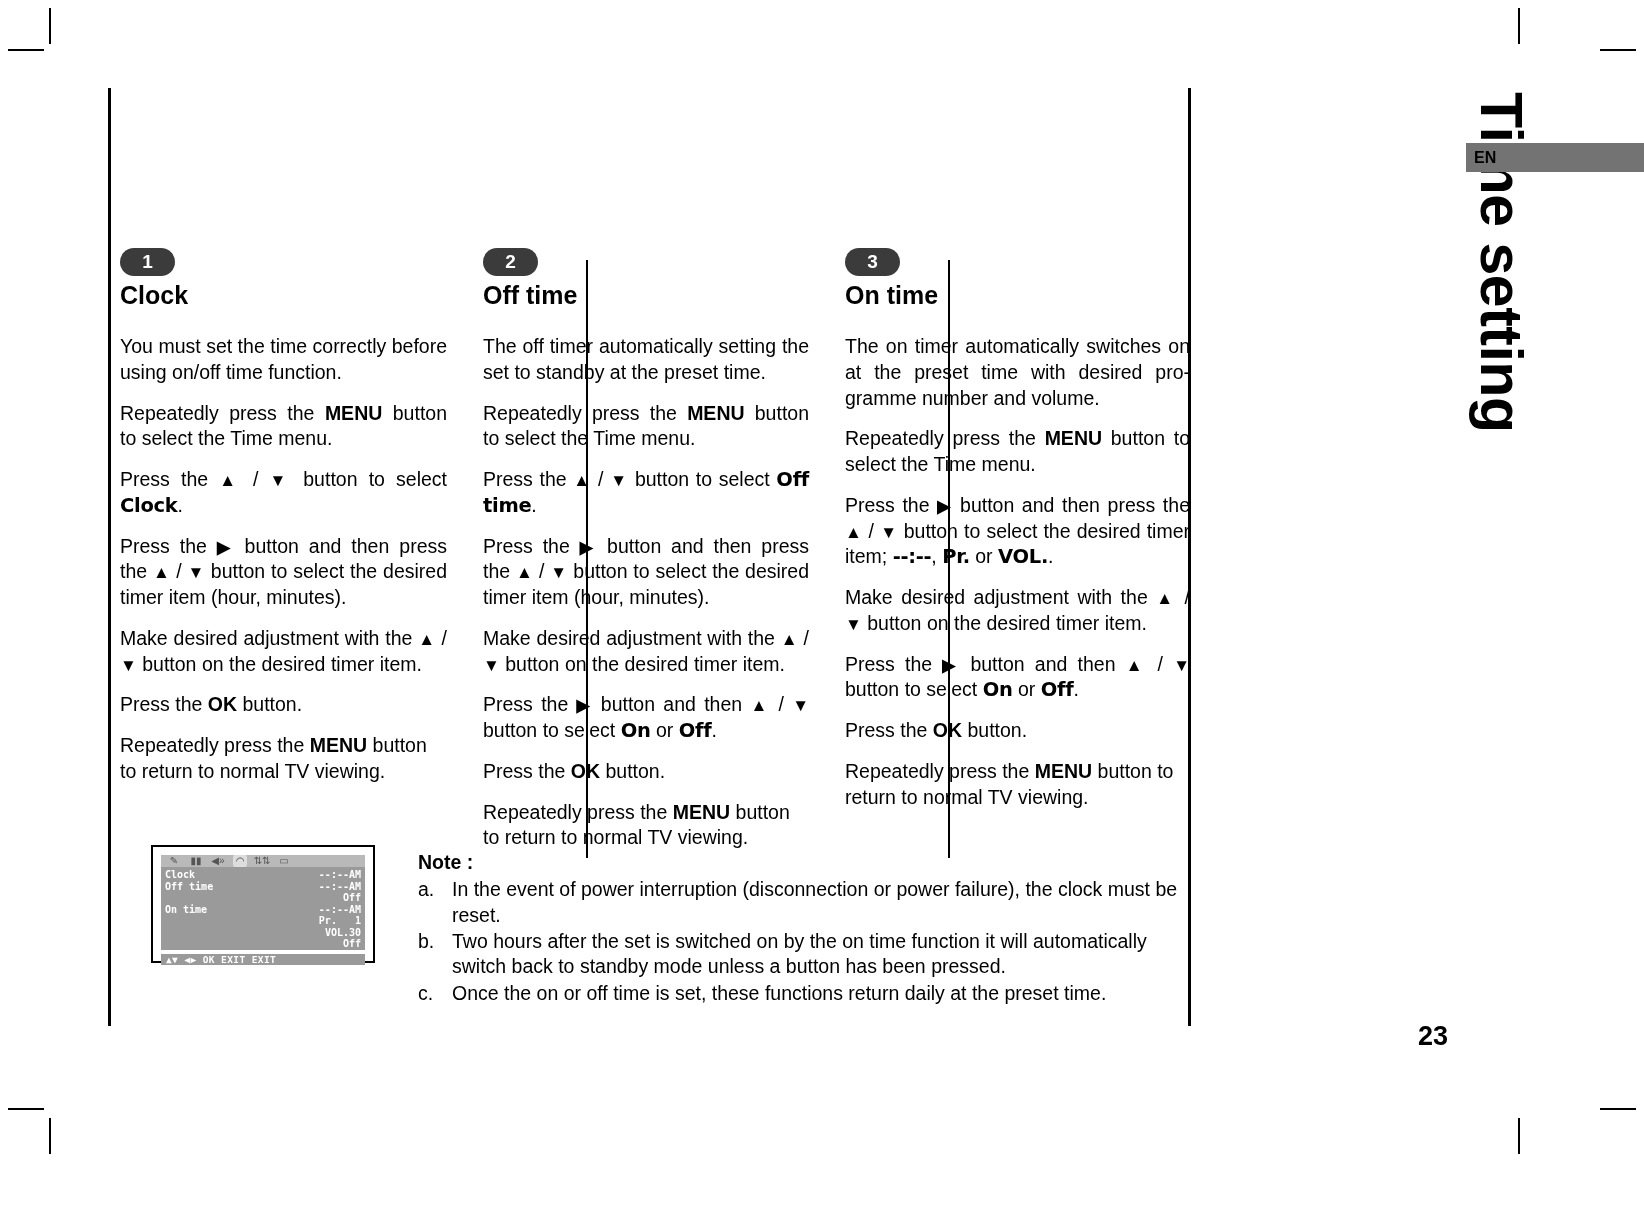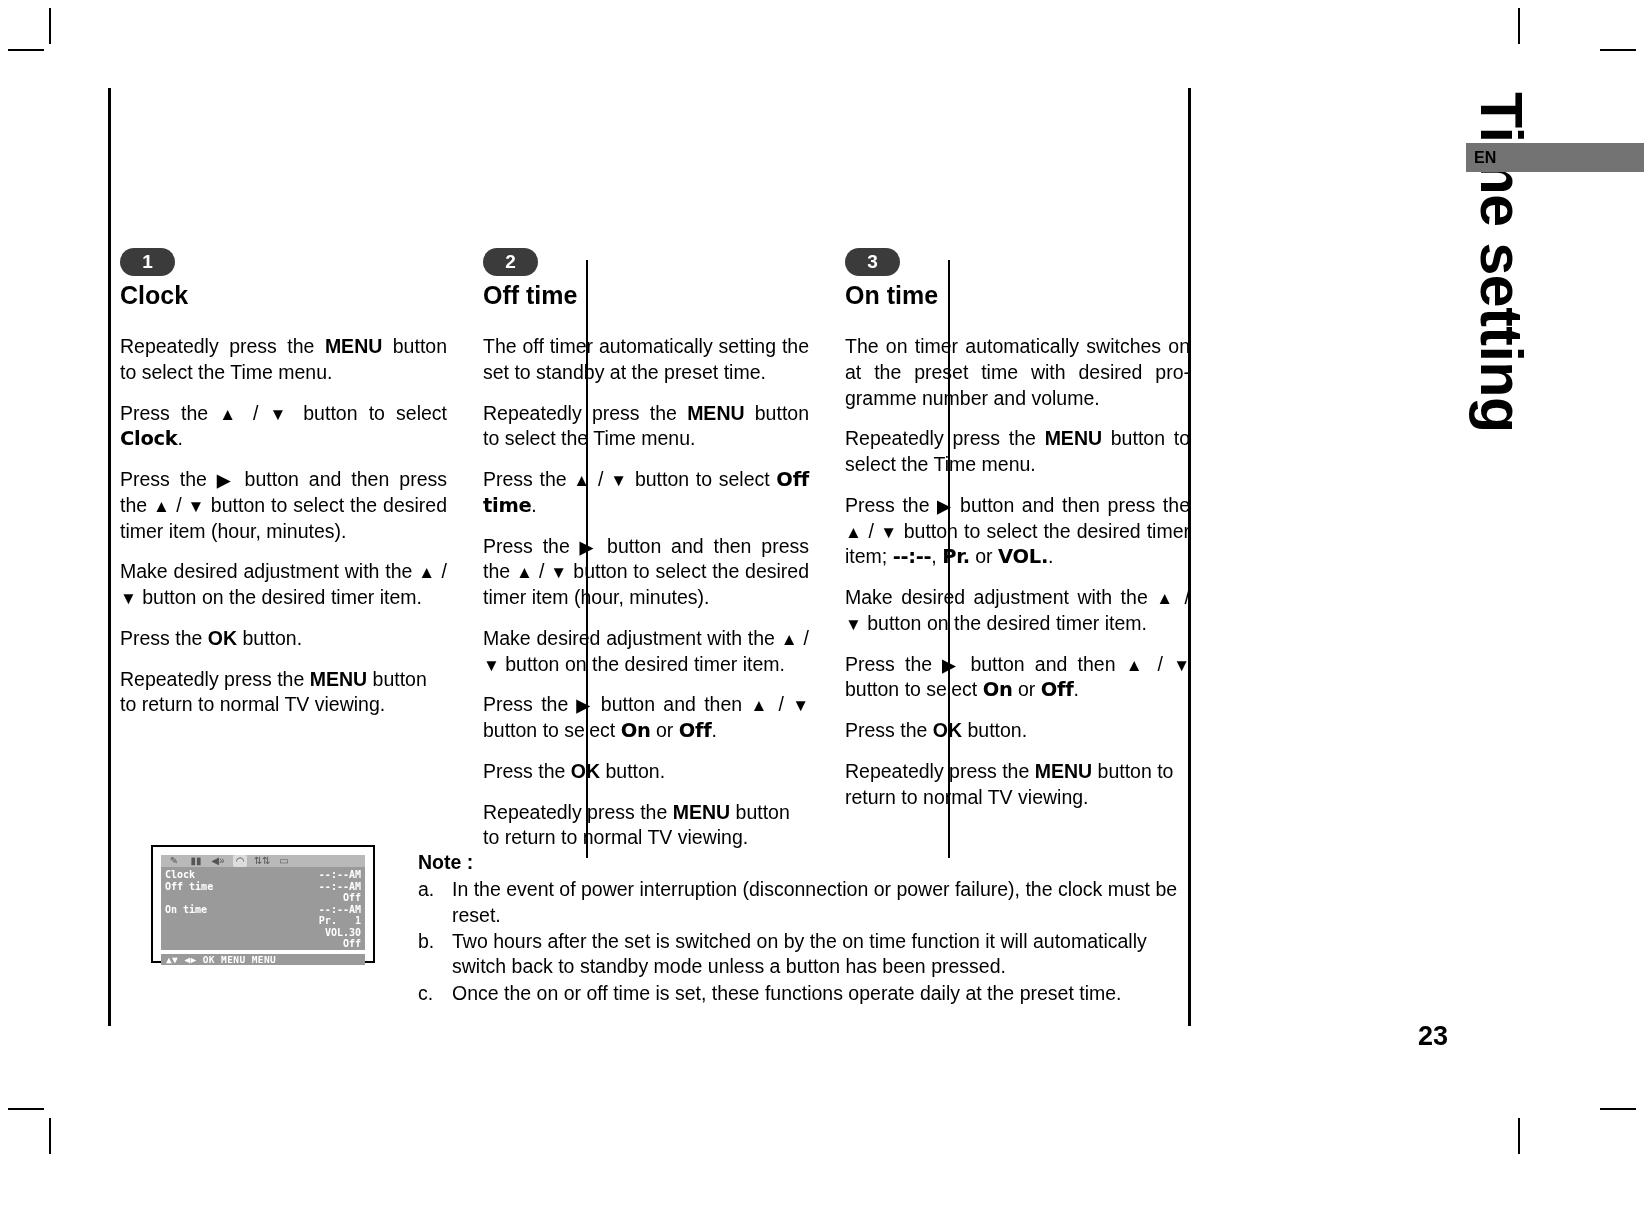--- a/index.html
+++ b/index.html
@@ -263,20 +263,21 @@
   <div class="frame-left"></div>
   <div class="frame-right"></div>
 
   <div class="columns">
     <div class="col-divider d1"></div>
     <div class="col-divider d2"></div>
 
     <div class="col col1">
       <div class="step-badge">1</div>
       <div class="col-heading">Clock</div>
+      <div class="para">You must set the time correctly before using on/off time function.</div>
       <div class="para">Repeatedly press the <span class="b">MENU</span> button to select the Time menu.</div>
       <div class="para">Press the <span class="arrow b">▲</span> / <span class="arrow b">▼</span> button to select <span class="osd-term">Clock</span>.</div>
       <div class="para">Press the <span class="arrow b">▶</span> button and then press the <span class="arrow b">▲</span> / <span class="arrow b">▼</span> button to select the desired timer item (hour, minutes).</div>
       <div class="para">Make desired adjustment with the <span class="arrow b">▲</span> / <span class="arrow b">▼</span> button on the desired timer item.</div>
       <div class="para last-line-left">Press the <span class="b">OK</span> button.</div>
       <div class="para last-line-left">Repeatedly press the <span class="b">MENU</span> button to return to normal TV viewing.</div>
     </div>
 
     <div class="col col2">
       <div class="step-badge">2</div>
@@ -337,35 +338,35 @@
         </div>
         <div class="osd-row">
           <span class="lbl"></span>
           <span class="val">VOL.30</span>
         </div>
         <div class="osd-row">
           <span class="lbl"></span>
           <span class="val">Off</span>
         </div>
       </div>
-      <div class="osd-navbar">▲▼ ◀▶ OK MENU MENU</div>
+      <div class="osd-navbar">▲▼ ◀▶ OK EXIT EXIT</div>
     </div>
   </div>
 
   <div class="notes">
     <div class="notes-title">Note :</div>
     <div class="note-item">
       <span class="note-marker">a.</span>
       <span class="note-text">In the event of power interruption (disconnection or power failure), the clock must be reset.</span>
     </div>
     <div class="note-item">
       <span class="note-marker">b.</span>
       <span class="note-text">Two hours after the set is switched on by the on time function it will automatically switch back to standby mode unless a button has been pressed.</span>
     </div>
     <div class="note-item">
       <span class="note-marker">c.</span>
-      <span class="note-text">Once the on or off time is set, these functions operate daily at the preset time.</span>
+      <span class="note-text">Once the on or off time is set, these functions return daily at the preset time.</span>
     </div>
   </div>
 
   <div class="page-number">23</div>
 
 </div>
 
 </body></html>

